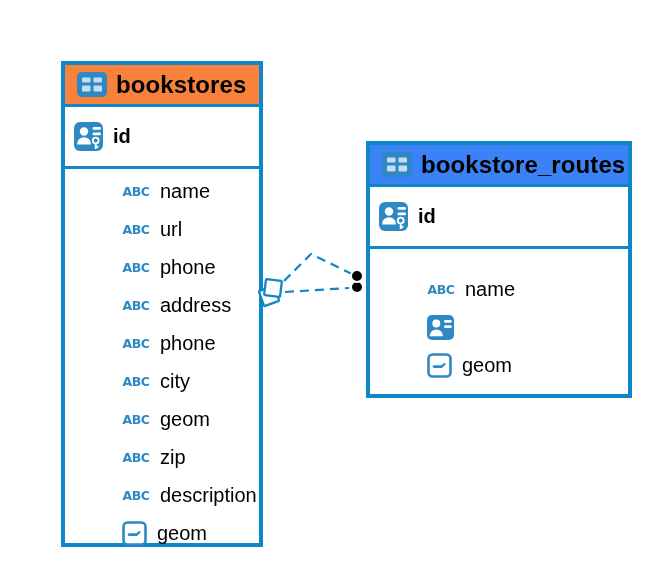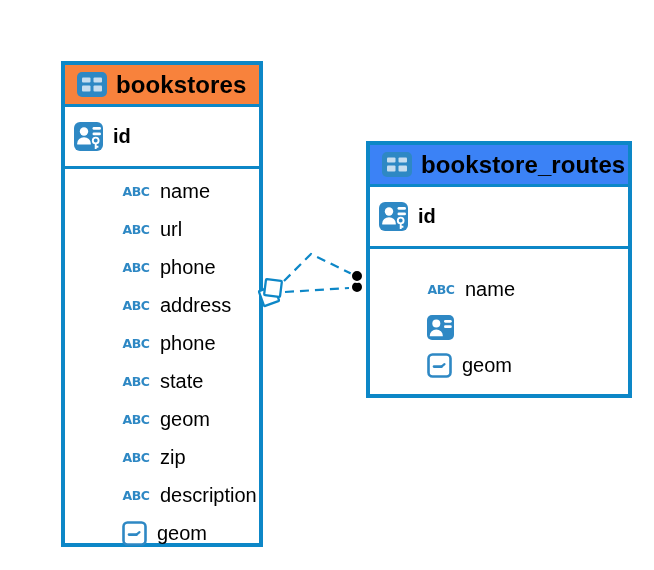--- a/index.html
+++ b/index.html
@@ -109,21 +109,21 @@
       <div class="col-row">
         <span class="abc-icon">ABC</span>
         <span class="col-label">address</span>
       </div>
       <div class="col-row">
         <span class="abc-icon">ABC</span>
         <span class="col-label">phone</span>
       </div>
       <div class="col-row">
         <span class="abc-icon">ABC</span>
-        <span class="col-label">state</span>
+        <span class="col-label">city</span>
       </div>
       <div class="col-row">
         <span class="abc-icon">ABC</span>
         <span class="col-label">geom</span>
       </div>
       <div class="col-row">
         <span class="abc-icon">ABC</span>
         <span class="col-label">zip</span>
       </div>
       <div class="col-row">

